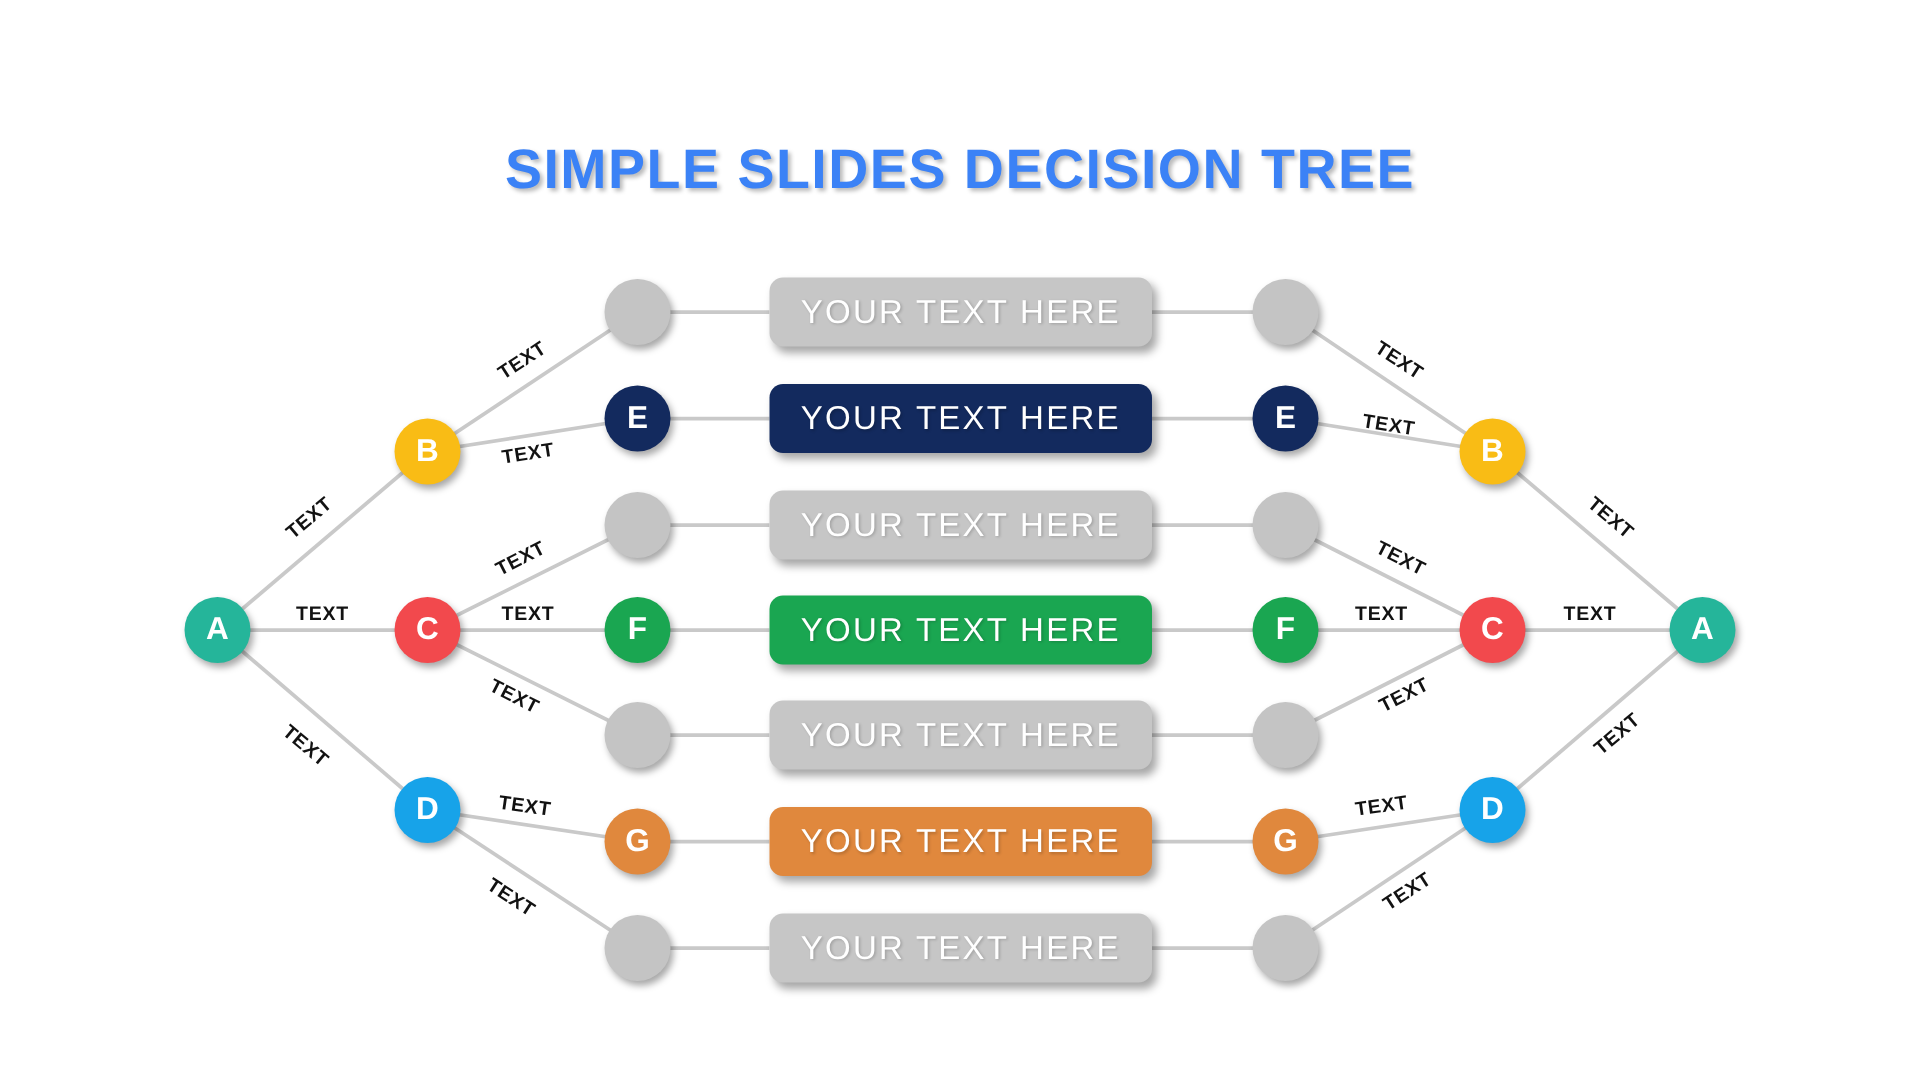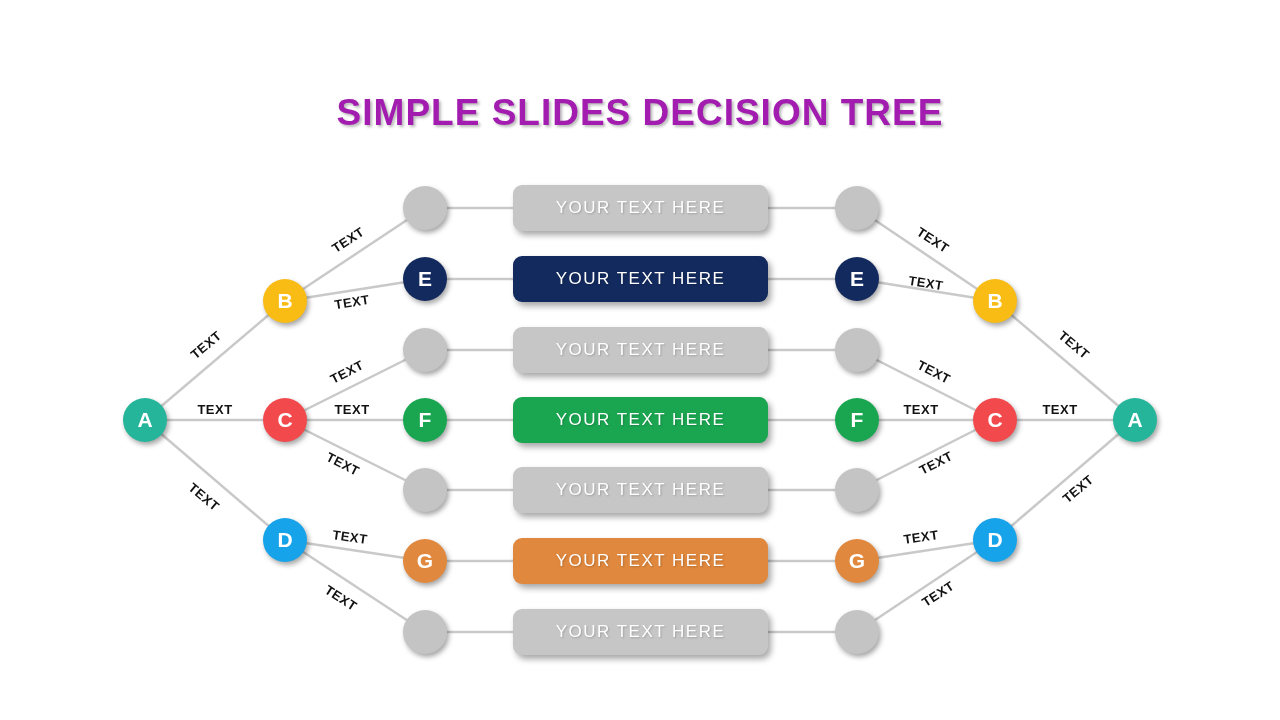--- a/index.html
+++ b/index.html
@@ -2,21 +2,21 @@
 <html><head>
 <meta charset="utf-8">
 <style>
   html,body{margin:0;padding:0;background:#ffffff;}
   .stage{
     position:relative;width:1280px;height:720px;background:#ffffff;
     font-family:"Liberation Sans",sans-serif;overflow:hidden;
   }
   .title{
     position:absolute;left:0;top:92px;width:100%;margin:0;text-align:center;
-    font-size:37px;font-weight:700;letter-spacing:1px;color:#a21caf;
+    font-size:37px;font-weight:700;letter-spacing:1px;color:#3b82f6;
     text-shadow:2px 2px 3px rgba(0,0,0,0.28);
   }
   .edges{position:absolute;left:0;top:0;}
   .edges line{stroke:#c9c9c9;stroke-width:2.5;}
   .node{
     position:absolute;width:44px;height:44px;border-radius:50%;
     transform:translate(-50%,-50%);
     display:flex;align-items:center;justify-content:center;
     color:#ffffff;font-weight:700;font-size:21px;
     box-shadow:2px 3px 5px rgba(0,0,0,0.35);
@@ -26,21 +26,21 @@
   .red{background:#f2494d;}
   .blue{background:#17a3e9;}
   .navy{background:#132a5e;}
   .green{background:#1aa651;}
   .orange{background:#e0883d;}
   .gray{background:#c4c4c4;}
   .bar{
     position:absolute;left:513px;width:255px;height:46px;border-radius:9px;
     transform:translate(0,-50%);
     display:flex;align-items:center;justify-content:center;
-    color:#ffffff;font-size:17px;letter-spacing:1.5px;
+    color:#ffffff;font-size:22px;letter-spacing:1.5px;
     box-shadow:3px 4px 6px rgba(0,0,0,0.35);
     text-shadow:1px 1px 2px rgba(0,0,0,0.2);
   }
   .bar.gray{background:#c6c6c6;}
   .edge-label{
     position:absolute;transform:translate(-50%,-50%) rotate(var(--rot,0deg));
     font-size:13px;font-weight:700;color:#121212;letter-spacing:0.5px;
     white-space:nowrap;
   }
 </style>

